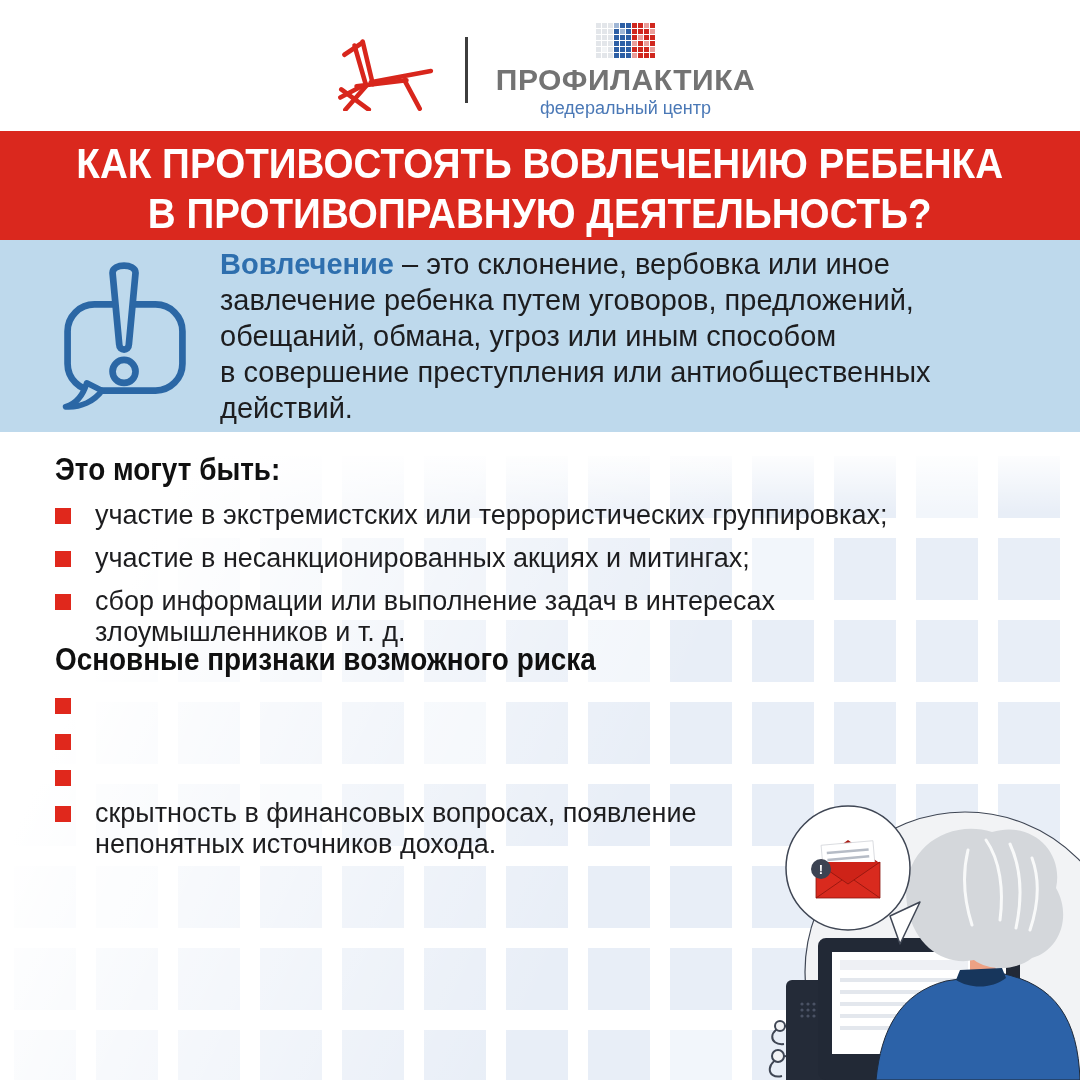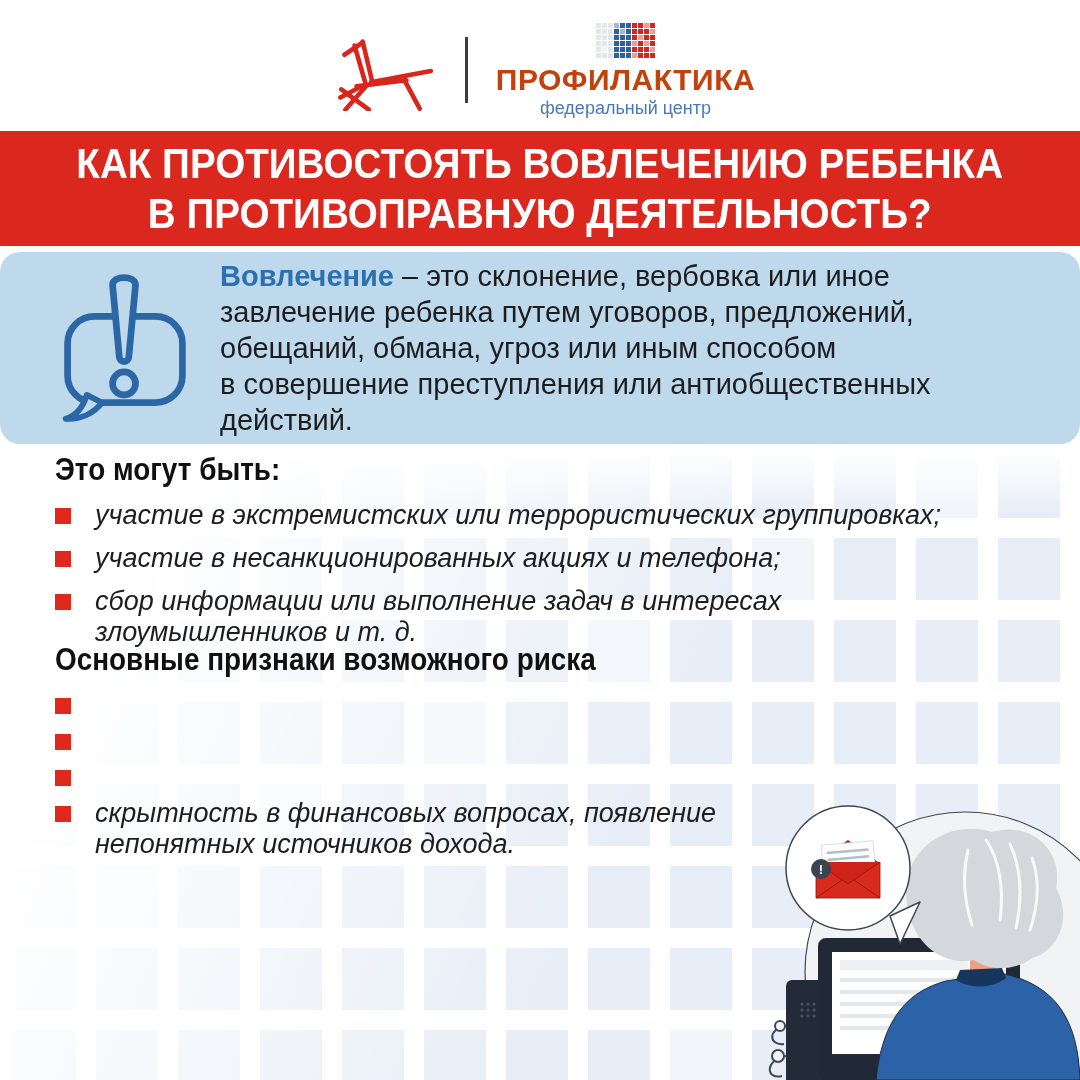--- a/index.html
+++ b/index.html
@@ -8,50 +8,50 @@
     background:#ffffff;font-family:"Liberation Sans",sans-serif;color:#1d1d1f;
   }
   
   .header{position:absolute;top:14px;left:0;width:1080px;height:112px;
     display:flex;align-items:center;justify-content:center;gap:28px;z-index:3;}
   .chair-logo{width:112px;height:82px;}
   .logo-divider{width:3px;height:66px;background:#3d3d3d;}
   .brand{display:flex;flex-direction:column;align-items:center;}
   .brand-grid{display:grid;grid-template-columns:repeat(10,5px);grid-auto-rows:5px;gap:1px;margin-bottom:7px;}
   .brand-grid div{width:5px;height:5px;}
-  .brand-title{font-size:30px;font-weight:bold;color:#c2410c;letter-spacing:.5px;line-height:1;}
+  .brand-title{font-size:30px;font-weight:bold;color:#737373;letter-spacing:.5px;line-height:1;}
   .brand-sub{font-size:18px;color:#4a78b6;margin-top:4px;line-height:1;}
   
   .banner{position:absolute;top:131px;left:0;width:1080px;height:115px;background:#da281e;
     display:flex;align-items:center;justify-content:center;z-index:3;}
   .banner-title{color:#ffffff;font-size:42px;font-weight:bold;text-align:center;
     white-space:pre;line-height:1.17;transform:scaleX(.92);transform-origin:50% 50%;letter-spacing:0;}
   
-  .infobox{position:absolute;top:252px;left:0;width:1080px;height:192px;background:#bed9ec;
-    display:flex;align-items:center;z-index:3;border-radius:20px;}
+  .infobox{position:absolute;top:240px;left:0;width:1080px;height:192px;background:#bed9ec;
+    display:flex;align-items:center;z-index:3;}
   .info-icon{margin-left:58px;width:134px;height:156px;flex:none;}
   .info-text{margin-left:28px;font-size:29px;line-height:36px;color:#1d1d1f;white-space:pre;}
   .info-lead{color:#2e6fae;font-weight:bold;}
   
   .pattern{position:absolute;left:14px;top:456px;display:grid;
     grid-template-columns:repeat(13,62px);grid-auto-rows:62px;gap:20px;z-index:0;}
   .pattern div{background:#e8eef7;}
   .pattern-fade{position:absolute;left:0;top:450px;width:1080px;height:630px;z-index:1;
     background:linear-gradient(115deg,#ffffff 14%,rgba(255,255,255,0) 58%),
                linear-gradient(180deg,#ffffff 0%,rgba(255,255,255,0) 10%);}
   
   .section{position:absolute;left:55px;right:20px;z-index:2;}
   #sec-examples{top:452px;}
   #sec-signs{top:642px;}
   .sec-heading{font-size:31px;font-weight:bold;color:#101010;margin:0 0 12px 0;line-height:36px;}
   .cond{display:inline-block;transform:scaleX(.9);transform-origin:0 50%;white-space:pre;}
   ul.blist{list-style:none;margin:0;padding:0;}
   ul.blist li{display:flex;align-items:flex-start;gap:24px;margin-bottom:12px;}
   .bullet{flex:none;width:16px;height:16px;background:#e0281c;margin-top:8px;}
-  .li-text{font-size:27px;line-height:31px;color:#1d1d1f;white-space:pre;font-style:italic;}
+  .li-text{font-size:27px;line-height:31px;color:#1d1d1f;white-space:pre;}
   
   .illus{position:absolute;right:0;bottom:0;width:320px;height:300px;z-index:2;}
 </style>
 </head>
 <body>
 
 <div class="pattern" id="pattern">
     <div style="opacity: 0.55;"></div>
     <div></div>
     <div></div>
@@ -261,21 +261,21 @@
 
 <div class="section" id="sec-examples">
   <h2 class="sec-heading"><span class="cond">Это могут быть:</span></h2>
   <ul class="blist">
     <li>
         <span class="bullet"></span>
         <span class="li-text">участие в экстремистских или террористических группировках;</span>
       </li>
     <li>
         <span class="bullet"></span>
-        <span class="li-text">участие в несанкционированных акциях и телефона;</span>
+        <span class="li-text">участие в несанкционированных акциях и митингах;</span>
       </li>
     <li>
         <span class="bullet"></span>
         <span class="li-text">сбор информации или выполнение задач в интересах
 злоумышленников и т. д.</span>
       </li>
   </ul>
 </div>
 
 <div class="section" id="sec-signs">

